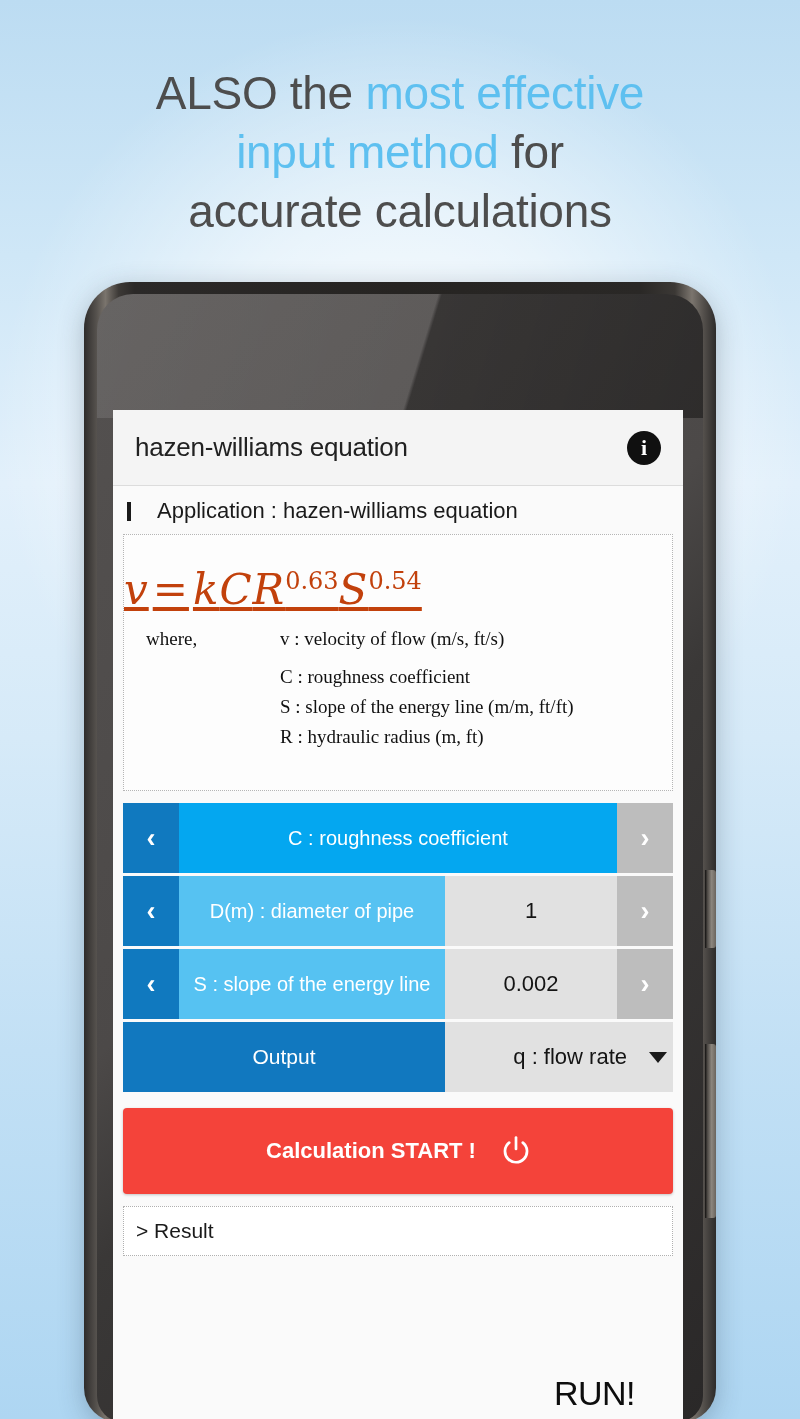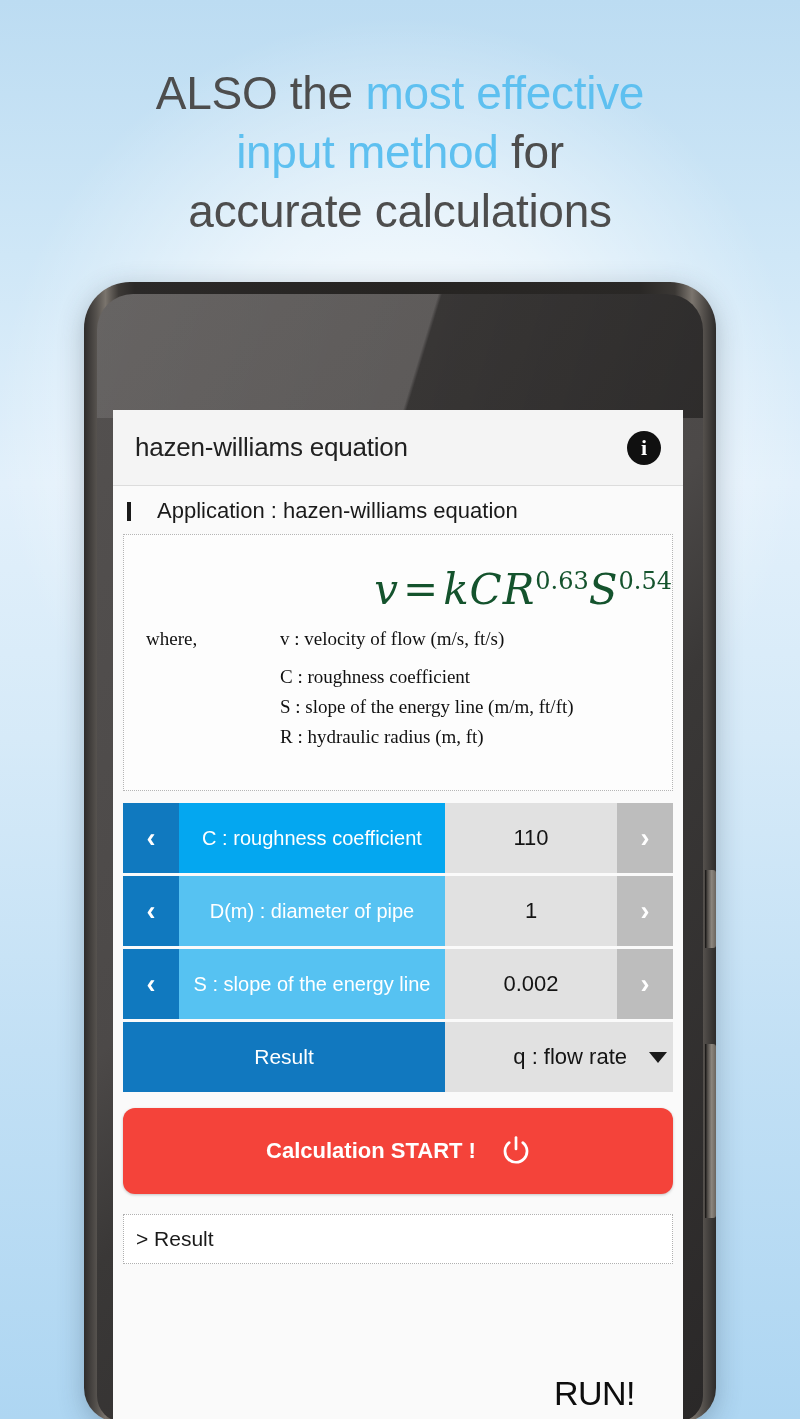--- a/index.html
+++ b/index.html
@@ -190,27 +190,28 @@
   #formula-box {
     flex: 0 0 auto;
     margin: 0 10px;
     border: 1px dotted #b5b5b5;
     background: #fdfdfd;
     padding: 14px 0 16px 0;
     box-sizing: border-box;
     height: 257px;
   }
   #equation {
-    text-align: right;
+    text-align: left;
     font-family: "DejaVu Serif", "Liberation Serif", serif;
     font-size: 42px;
     font-style: italic;
-    color: #14532d;
+    color: #c2410c;
     margin: 16px 0 14px 0;
     letter-spacing: 1px;
+    text-decoration: underline;
   }
   #equation .eq-sup {
     font-size: 24px;
     vertical-align: super;
     font-style: normal;
     letter-spacing: 0;
   }
   #equation .eq-eq {
     font-style: normal;
     margin: 0 4px;
@@ -307,24 +308,24 @@
   .caret-down {
     width: 0; height: 0;
     border-left: 9px solid transparent;
     border-right: 9px solid transparent;
     border-top: 11px solid #1a1a1a;
   }
 
   
   #start-button {
     flex: 0 0 auto;
-    margin: 16px 10px 8px 10px;
+    margin: 16px 10px 0 10px;
     height: 86px;
     background: #f4433a;
-    border-radius: 12px;
+    border-radius: 4px;
     display: flex;
     align-items: center;
     justify-content: center;
     gap: 26px;
     color: #fff;
     font-size: 22px;
     font-weight: bold;
     cursor: pointer;
     box-shadow: 0 1px 3px rgba(0,0,0,0.22);
   }
@@ -418,40 +419,39 @@
         <div class="where-def">R : hydraulic  radius  (m,  ft)</div>
       </div>
     </div>
   </div>
 
   <div id="input-rows">
 
     <div class="input-row">
       <div class="arrow-left">‹</div>
       <div class="row-label bright">C : roughness coefficient</div>
-      <div class="row-value">110</div>
       <div class="arrow-right">›</div>
     </div>
 
     <div class="input-row">
       <div class="arrow-left">‹</div>
       <div class="row-label light">D(m) : diameter of pipe</div>
       <div class="row-value">1</div>
       <div class="arrow-right">›</div>
     </div>
 
     <div class="input-row">
       <div class="arrow-left">‹</div>
       <div class="row-label light">S : slope of the energy line</div>
       <div class="row-value">0.002</div>
       <div class="arrow-right">›</div>
     </div>
 
     <div class="output-row">
-      <div class="output-label">Result</div>
+      <div class="output-label">Output</div>
       <div class="output-select">
         <span>q : flow rate</span>
         <span class="caret-down"></span>
       </div>
     </div>
 
   </div>
 
   <div id="start-button">
     <span>Calculation START !</span>

